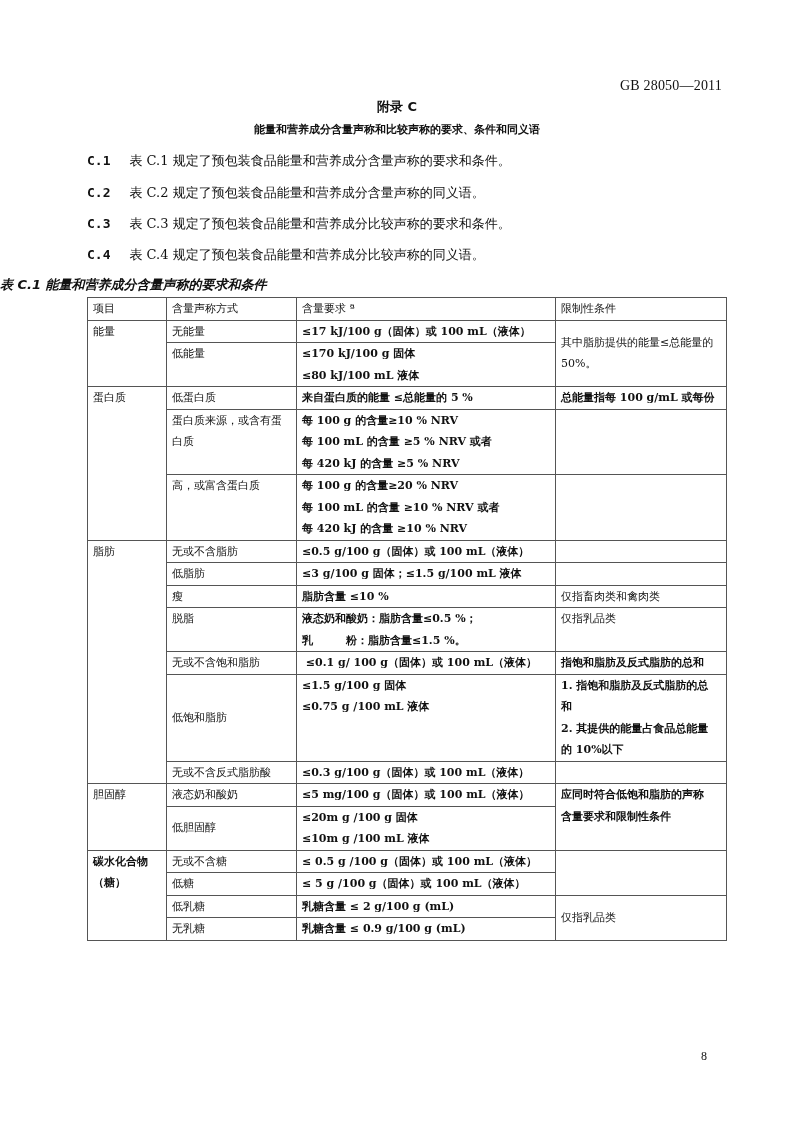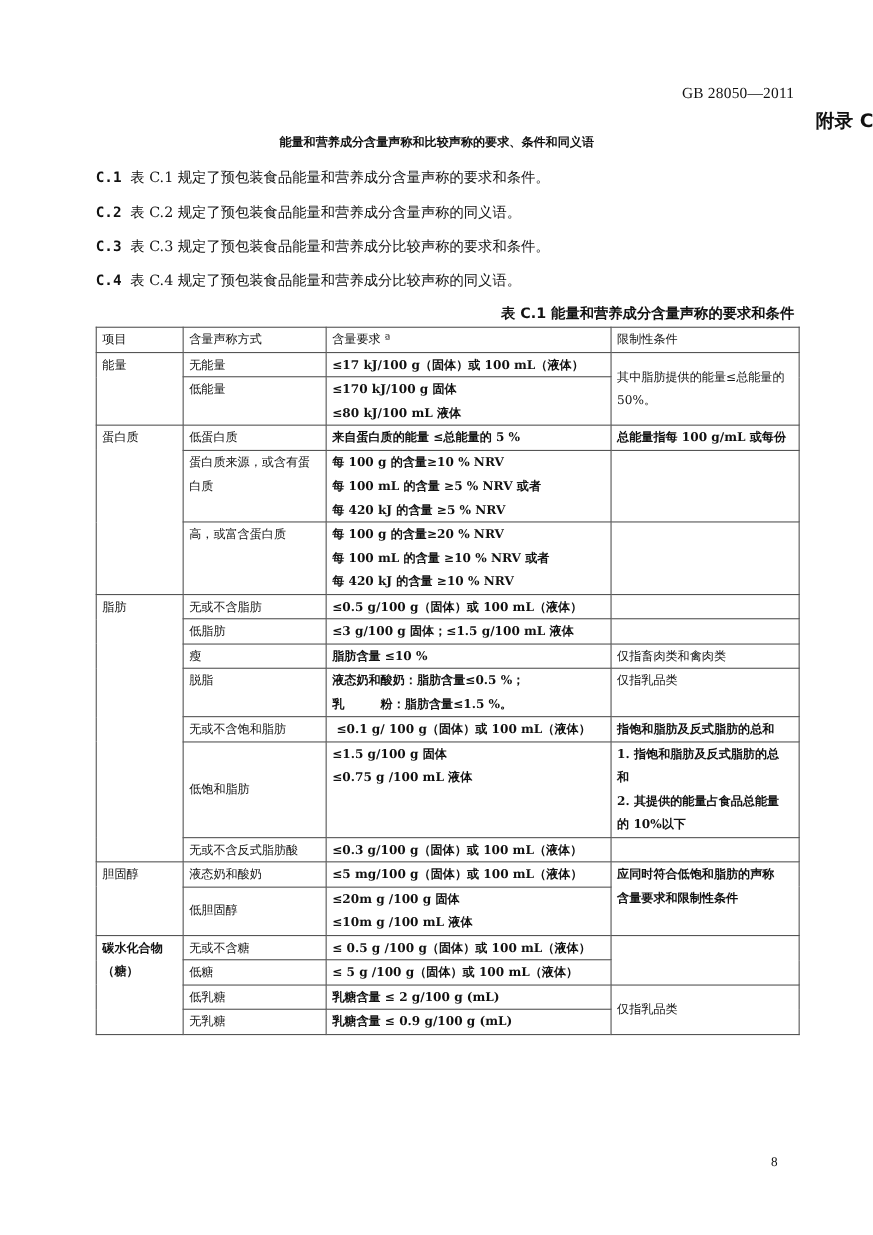--- a/index.html
+++ b/index.html
@@ -7,41 +7,41 @@
     width: 794px; height: 1123px; position: relative; overflow: hidden;
     font-family: "DejaVu Serif", "Liberation Serif", serif;
     color: #111;
   }
   .std-no {
     position: absolute; top: 78px; right: 72px;
     font-family: "Liberation Serif", "DejaVu Serif", serif;
     font-size: 14px; letter-spacing: 0.2px;
   }
   .appendix-title {
-    position: absolute; top: 98px; left: 0; width: 794px; text-align: right;
+    position: absolute; top: 98px; left: 0; width: 794px; text-align: center;
     font-family: "DejaVu Sans", "Liberation Sans", sans-serif;
-    font-size: 17px; font-weight: bold;
+    font-size: 13px; font-weight: bold;
   }
   .appendix-subtitle {
     position: absolute; top: 122px; left: 0; width: 794px; text-align: center;
     font-family: "DejaVu Sans", "Liberation Sans", sans-serif;
     font-size: 11px; font-weight: bold;
   }
   .clause {
     position: absolute; left: 87px;
     font-size: 13px;
   }
   .clause .num {
     font-family: "DejaVu Sans Mono", "Liberation Mono", monospace;
-    font-weight: bold; margin-right: 8px;
+    font-weight: bold; margin-right: 19px;
   }
   .table-caption {
-    position: absolute; top: 276px; left: 0; width: 722px; text-align: right;
+    position: absolute; top: 276px; left: 0; width: 722px; text-align: left;
     font-family: "DejaVu Sans", "Liberation Sans", sans-serif;
-    font-size: 13px; font-weight: bold;
+    font-size: 13px; font-weight: bold; font-style: italic;
   }
   table.spec {
     position: absolute; top: 297px; left: 87px;
     width: 639px;
     border-collapse: collapse;
     table-layout: fixed;
     font-size: 11px;
   }
   table.spec td, table.spec th {
     border: 1px solid #555;

